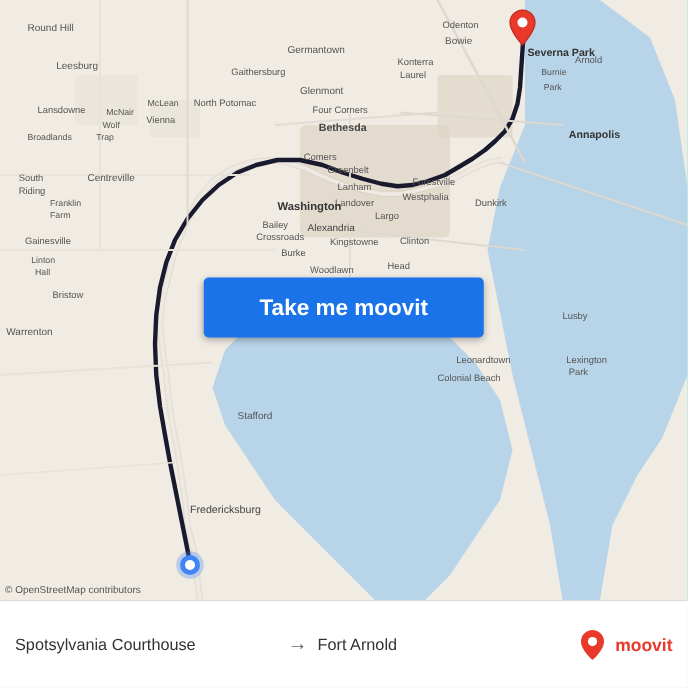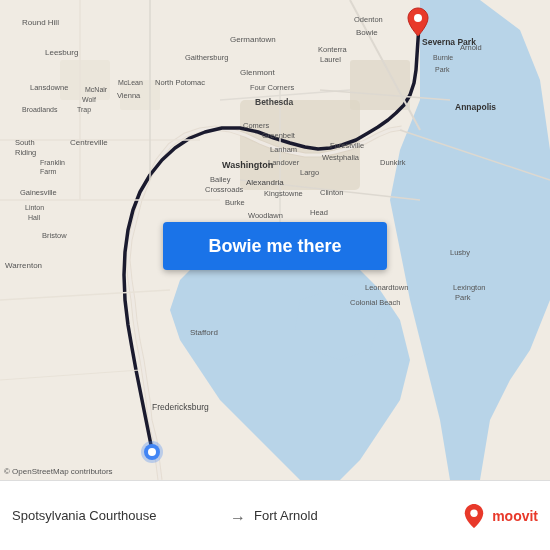--- a/index.html
+++ b/index.html
@@ -210,21 +210,21 @@
     <g id="origin-dot" transform="translate(140, 440)">
       <circle cx="12" cy="12" r="11" fill="#4285f4" opacity="0.3"></circle>
       <circle cx="12" cy="12" r="8" fill="#4285f4"></circle>
       <circle cx="12" cy="12" r="4" fill="white"></circle>
     </g>
 
     <text x="4" y="474" font-size="8" fill="#555" font-family="Arial">© OpenStreetMap contributors</text>
   </svg>
 
   
-  <button id="take-me-there-btn" style="background-color: rgb(26, 115, 232); color: rgb(255, 255, 255);">Bowie me there</button>
+  <button id="take-me-there-btn" style="background-color: rgb(26, 115, 232); color: rgb(255, 255, 255);">Take me moovit</button>
 </div>
 
 <div id="bottom-bar">
   <span id="origin-label">Spotsylvania Courthouse</span>
   <span id="arrow-icon">→</span>
   <span id="destination-label">Fort Arnold</span>
 
   <div id="moovit-logo">
     <svg id="moovit-pin" viewBox="0 0 20 26" xmlns="http://www.w3.org/2000/svg">
       <path d="M10,0 C4.5,0 0,4.5 0,10 C0,17.5 10,26 10,26 C10,26 20,17.5 20,10 C20,4.5 15.5,0 10,0 Z" fill="#e8392a"></path>

